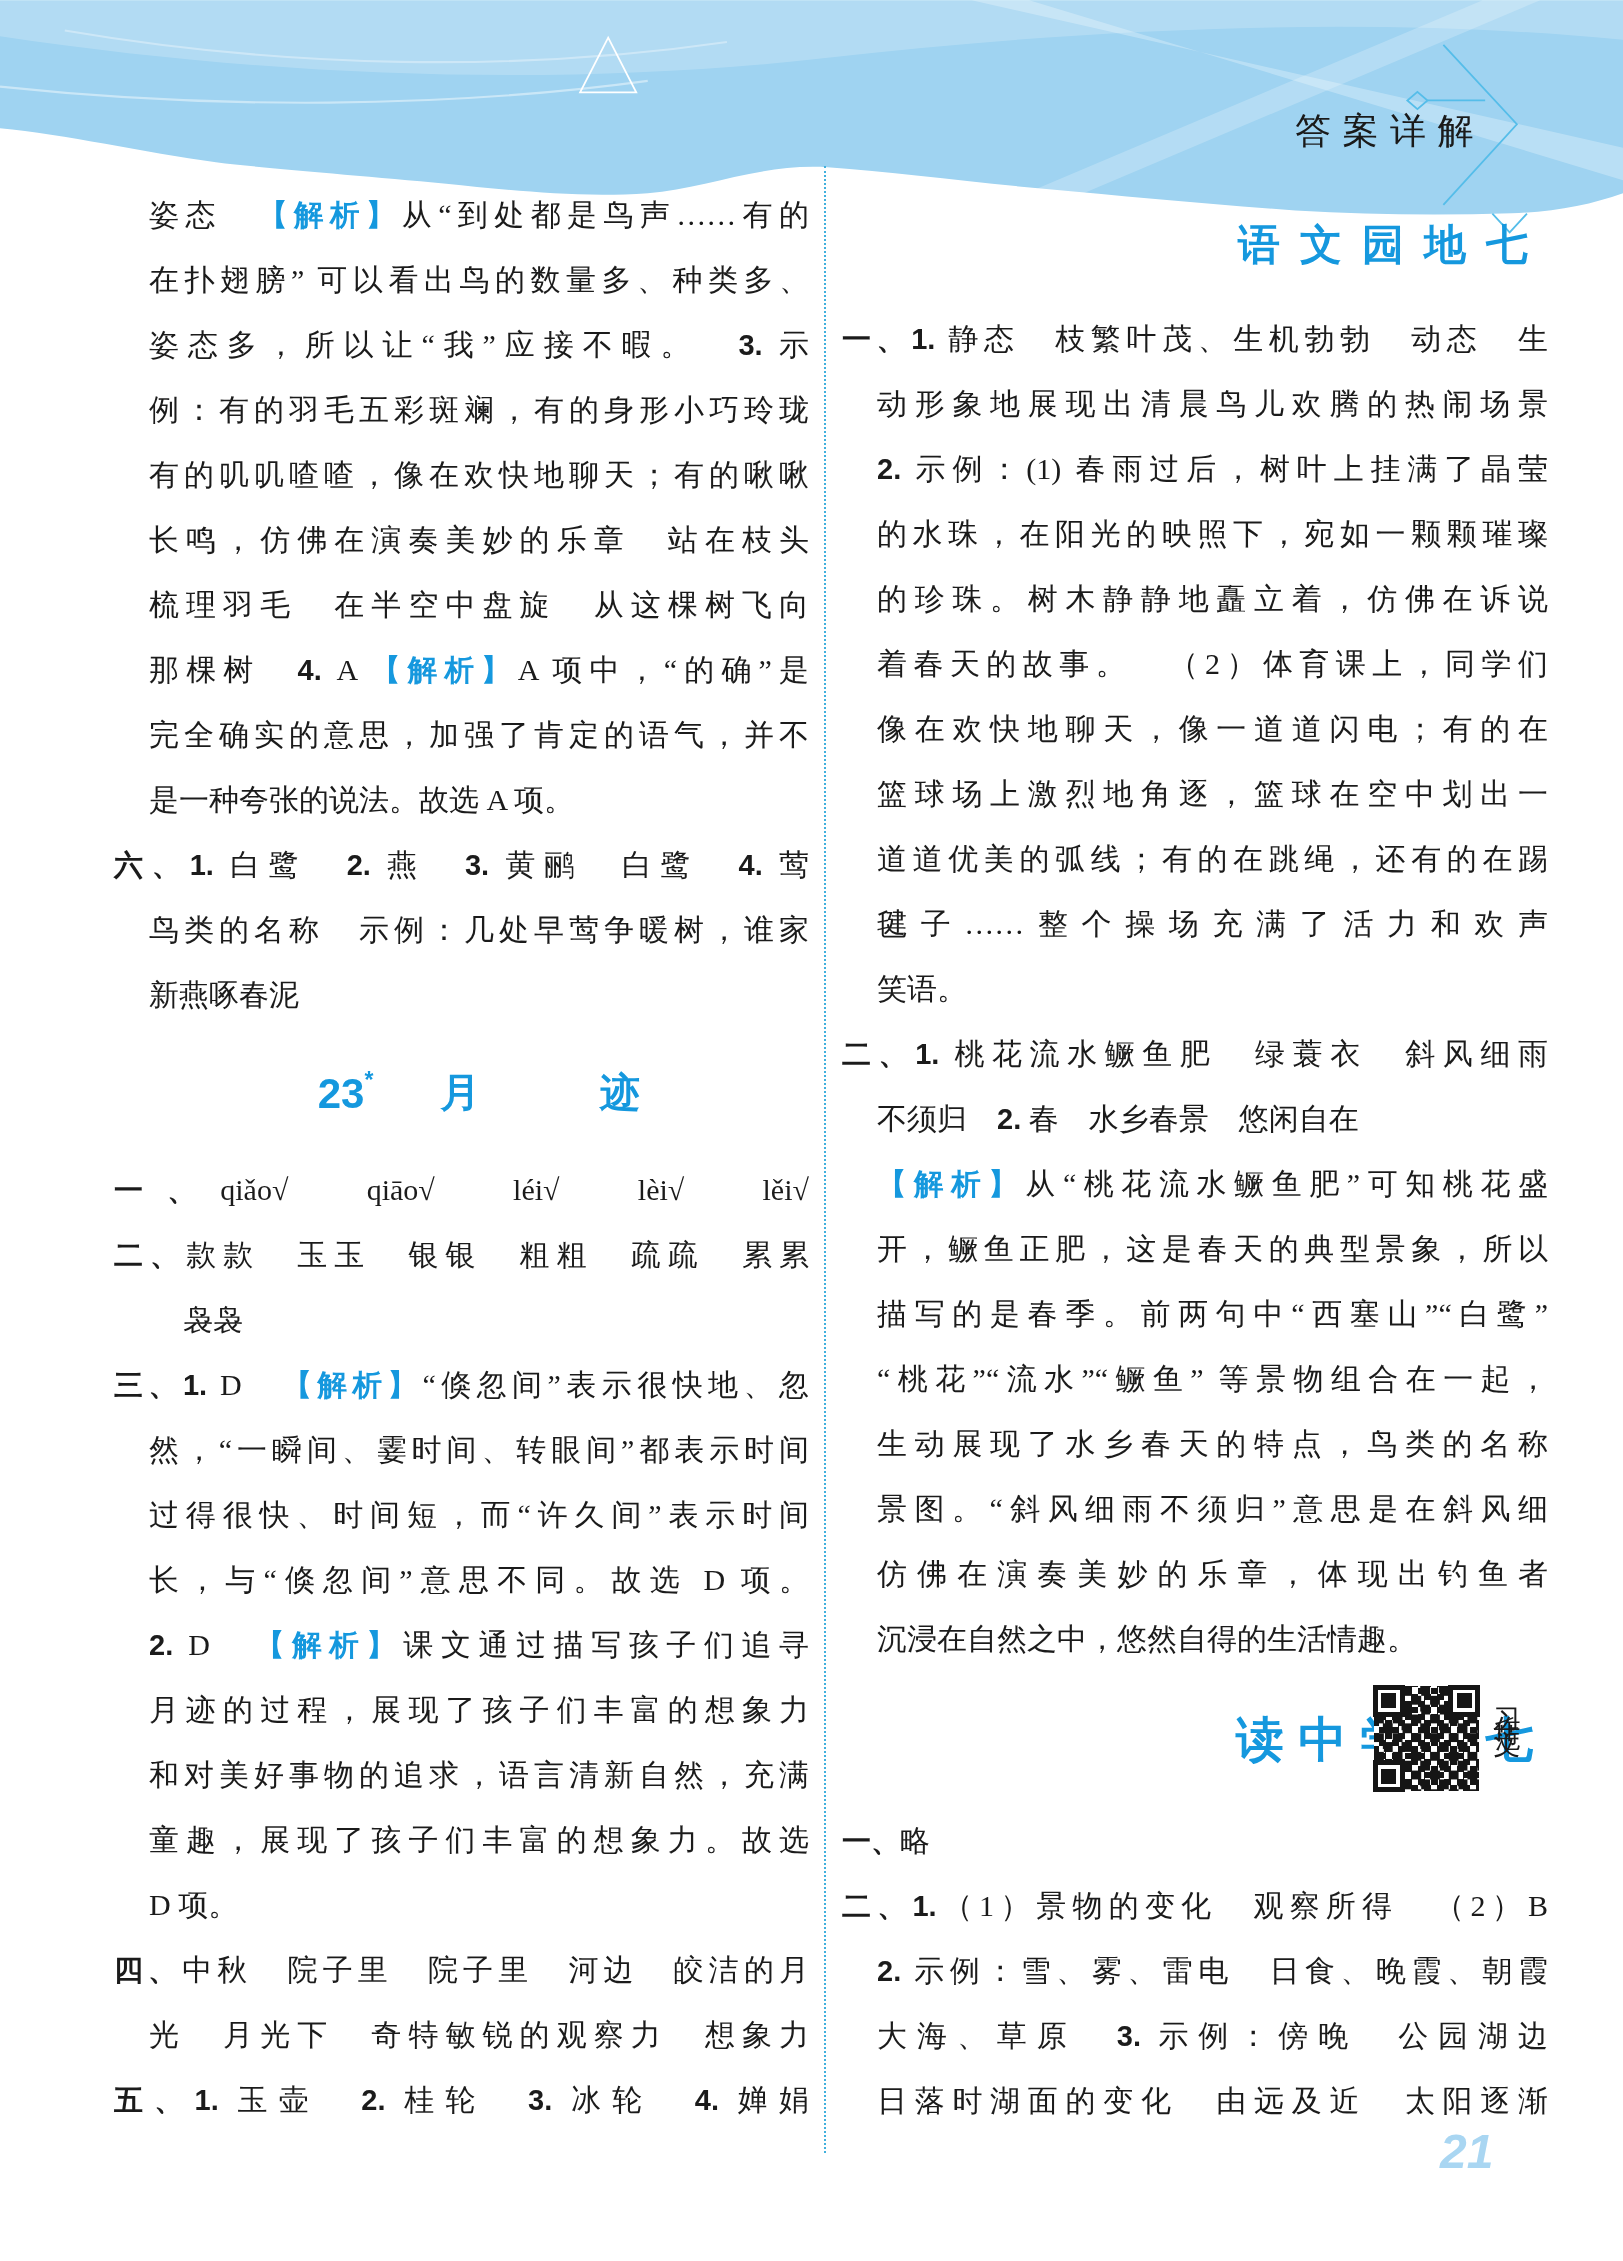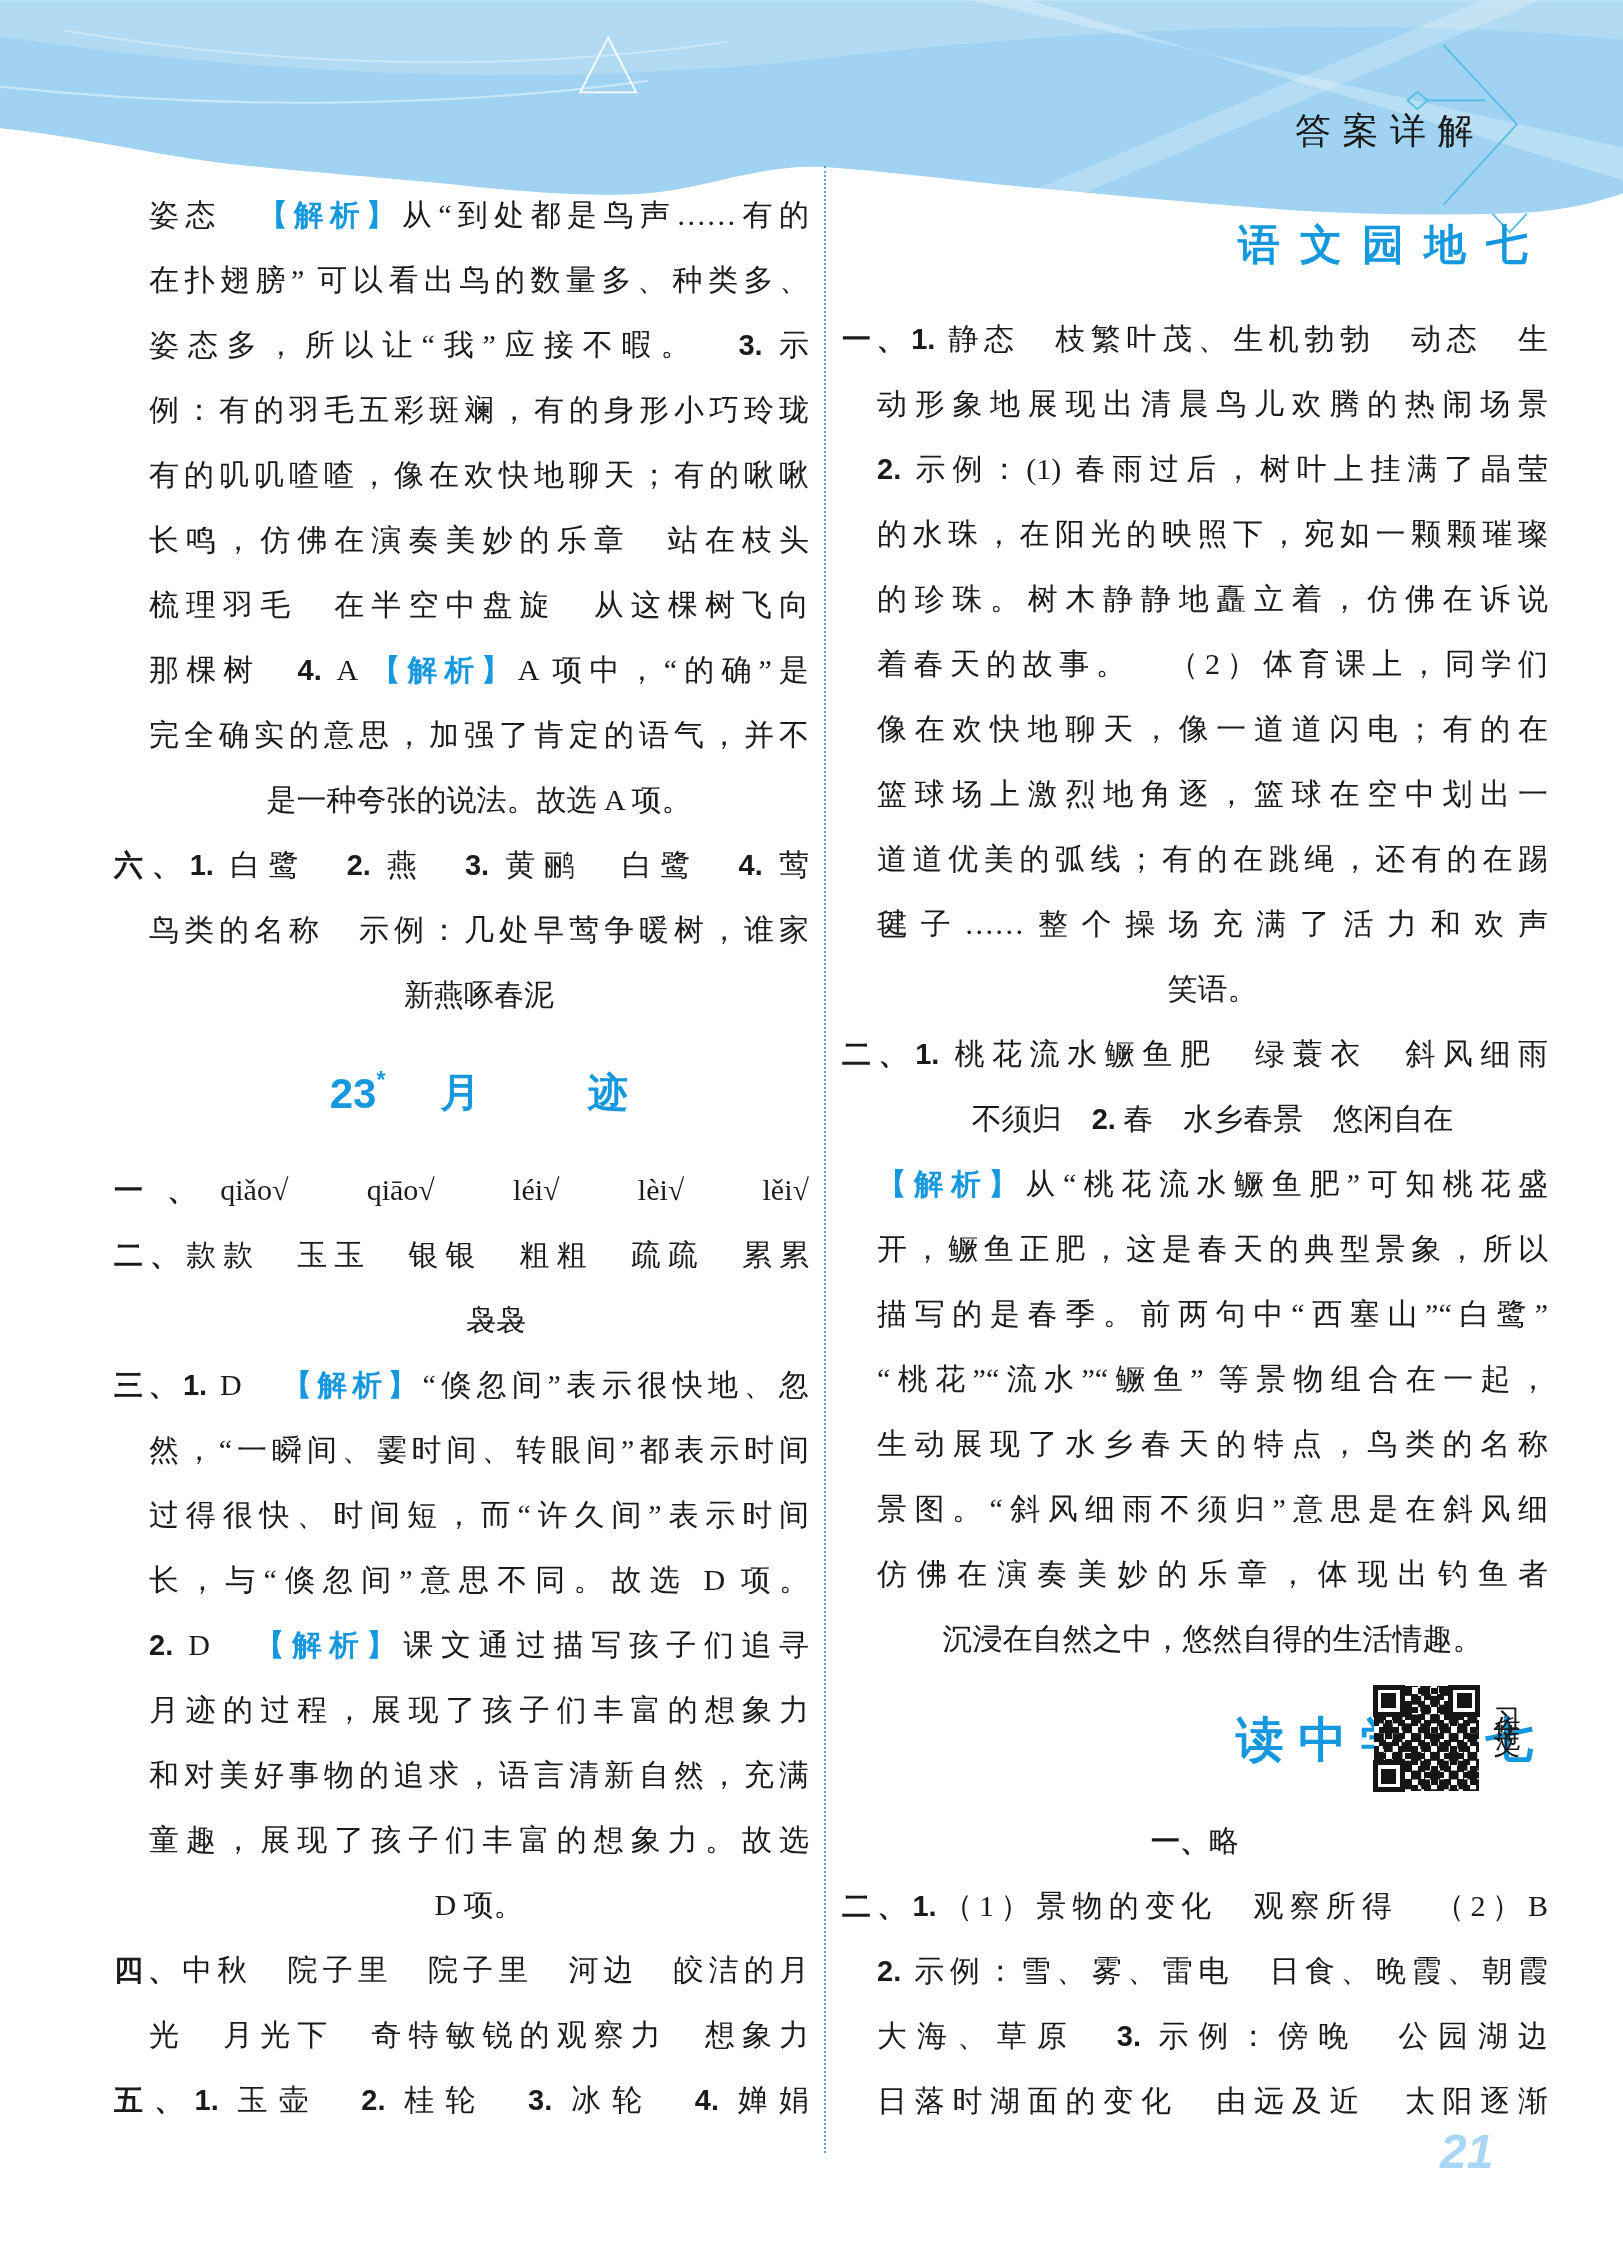--- a/index.html
+++ b/index.html
@@ -24,34 +24,34 @@
   .arrow-deco{position:absolute;left:1400px;top:32px;}
   .divider{
     position:absolute;left:824px;top:166px;height:1987px;width:0;
     border-left:2.2px dotted var(--divider-blue);
   }
   .col{position:absolute;}
   .col-left{left:114px;top:182px;width:695px;}
   .col-right{left:842px;top:212px;width:706px;}
   .line{
     height:65px;line-height:65px;font-size:30px;color:var(--text-black);
-    text-align:center;
+    text-align:left;
   }
   .line.fill{text-align:justify;text-align-last:justify;}
   .line.i1{padding-left:35px;}
   .line.i2{padding-left:69px;}
   .line b.mk{font-family:"Liberation Sans","DejaVu Sans",sans-serif;font-weight:700;font-size:29px;}
   .line .hl{
     font-family:"Liberation Sans","DejaVu Sans",sans-serif;font-weight:700;
     color:var(--heading-blue);font-size:29.5px;
   }
   .lesson-heading{
     height:130px;display:flex;align-items:center;justify-content:center;
     color:var(--heading-blue);font-family:"Liberation Sans","DejaVu Sans",sans-serif;
-    font-weight:700;padding-left:35px;
+    font-weight:700;padding-left:35px;gap:12px;
   }
   .lesson-heading .num{font-size:42px;}
   .lesson-heading .num sup{font-size:23px;vertical-align:20px;}
   .lesson-heading .lt{font-size:40px;}
   .lesson-heading .lt.first{margin-left:55px;}
   .lesson-heading .lt.second{margin-left:108px;}
   .section-heading{
     color:var(--heading-blue);font-family:"Liberation Sans","DejaVu Sans",sans-serif;
     font-weight:700;text-align:right;padding-left:35px;white-space:nowrap;
   }

